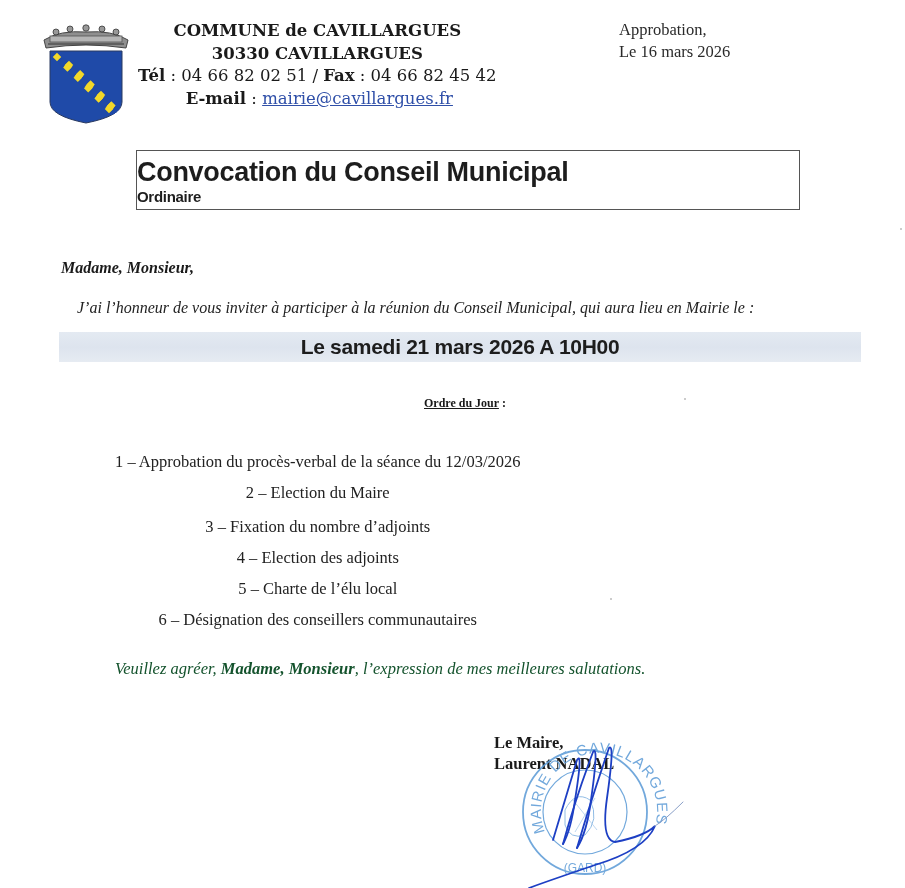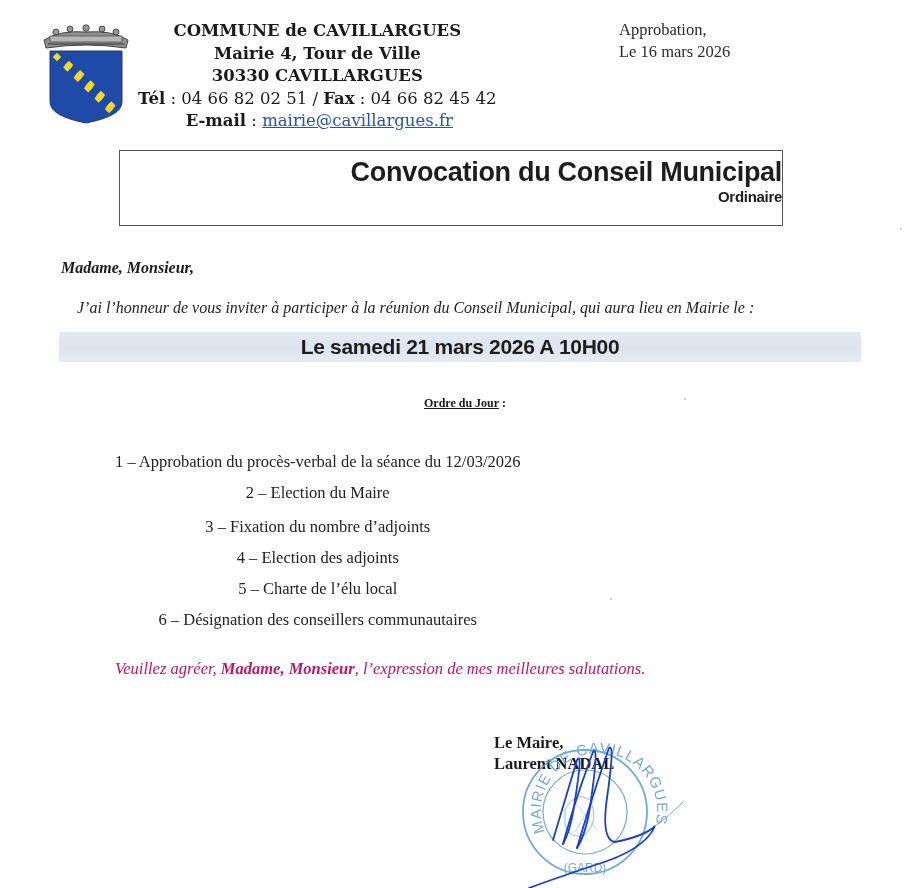--- a/index.html
+++ b/index.html
@@ -14,37 +14,37 @@
     #org-block { left: 138px; top: 20px; font-size: 16.5px; line-height: 22.5px; }
     #org-block div { white-space: nowrap; text-align: center; }
     #org-block .label { font-weight: bold; }
     #org-block .normal { font-weight: normal; }
     #org-block a { color: #2f4fa8; text-decoration: underline; }
     #email-line { padding-left: 4px; }
 
     #place-date { left: 619px; top: 19px; font-size: 16.5px; line-height: 22px; color: #2a2a2a; }
 
     
-    #title-box { left: 119px; top: 150px; width: 664px; height: 76px; border: 1.3px solid #555; box-sizing: border-box; text-align: right; }
+    #title-box { left: 136px; top: 150px; width: 664px; height: 60px; border: 1.3px solid #555; box-sizing: border-box; text-align: left; }
     #title-main { margin-top: 5px; font-size: 27px; line-height: 32px; color: #1d1d1d; }
     #title-sub { font-size: 15px; line-height: 18px; color: #1d1d1d; }
     #salutation { left: 61px; top: 259px; font-size: 16px; font-weight: bold; font-style: italic; }
     #intro { left: 61px; top: 299px; font-size: 16px; font-style: italic; white-space: nowrap; color: #222; margin-left: 16px; }
 
     #date-band { left: 59px; top: 332px; width: 802px; height: 30px; background: linear-gradient(180deg, #e4eaf2 0%, #dde4ee 50%, #e6ebf2 100%); text-align: center; }
     #date-text { font-size: 21px; line-height: 30px; color: #1d1d1d; }
 
     #agenda-title { left: 424px; top: 396px; font-size: 12px; font-weight: bold; }
     #agenda-title .u { text-decoration: underline; }
 
     #agenda { left: 115px; top: 452px; font-size: 16.5px; color: #222; margin: 0; padding: 0; list-style: none; }
     #agenda li { height: 31px; line-height: 20px; white-space: nowrap; text-align: center; }
     #agenda li:nth-child(2) { height: 34px; }
 
-    #closing { left: 115px; top: 659px; font-size: 16.5px; font-style: italic; white-space: nowrap; color: #be185d; }
+    #closing { left: 115px; top: 659px; font-size: 16.5px; font-style: italic; white-space: nowrap; color: #14532d; }
     #closing b { font-weight: bold; }
 
     #signatory { left: 494px; top: 732px; font-size: 16.5px; line-height: 21px; font-weight: bold; }
 
     #stamp { left: 505px; top: 740px; width: 190px; height: 148px; }
 
     .speck { position: absolute; width: 2px; height: 2px; background: #bbb; border-radius: 1px; }
   </style>
 </head>
 <body>
@@ -123,21 +123,20 @@
       <rect x="94.4" y="104.4" width="6" height="6" fill="#1f4aa8" transform="rotate(45 97.4 107.4)"></rect>
       <rect x="81.60000000000001" y="97.60000000000001" width="6" height="6" fill="#1f4aa8" transform="rotate(45 84.60000000000001 100.60000000000001)"></rect>
       <rect x="87.60000000000001" y="101.60000000000001" width="6" height="6" fill="#f2d82a" transform="rotate(45 90.60000000000001 104.60000000000001)"></rect>
       <rect x="93.60000000000001" y="105.60000000000001" width="6" height="6" fill="#1f4aa8" transform="rotate(45 96.60000000000001 108.60000000000001)"></rect>
       <rect x="99.60000000000001" y="109.60000000000001" width="6" height="6" fill="#f2d82a" transform="rotate(45 102.60000000000001 112.60000000000001)"></rect>
     </g>
 </svg>
 
 <div id="org-block" class="abs sans-b">
   <div>COMMUNE de CAVILLARGUES</div>
-  <div>Mairie 4, Tour de Ville</div>
   <div>30330 CAVILLARGUES</div>
   <div>
     <span class="label">Tél</span><span class="normal"> : 04 66 82 02 51 / </span><span class="label">Fax</span><span class="normal"> : 04 66 82 45 42</span>
   </div>
   <div id="email-line">
     <span class="label">E-mail</span><span class="normal"> : </span><a class="normal">mairie@cavillargues.fr</a>
   </div>
 </div>
 
 <div id="place-date" class="abs serif">

